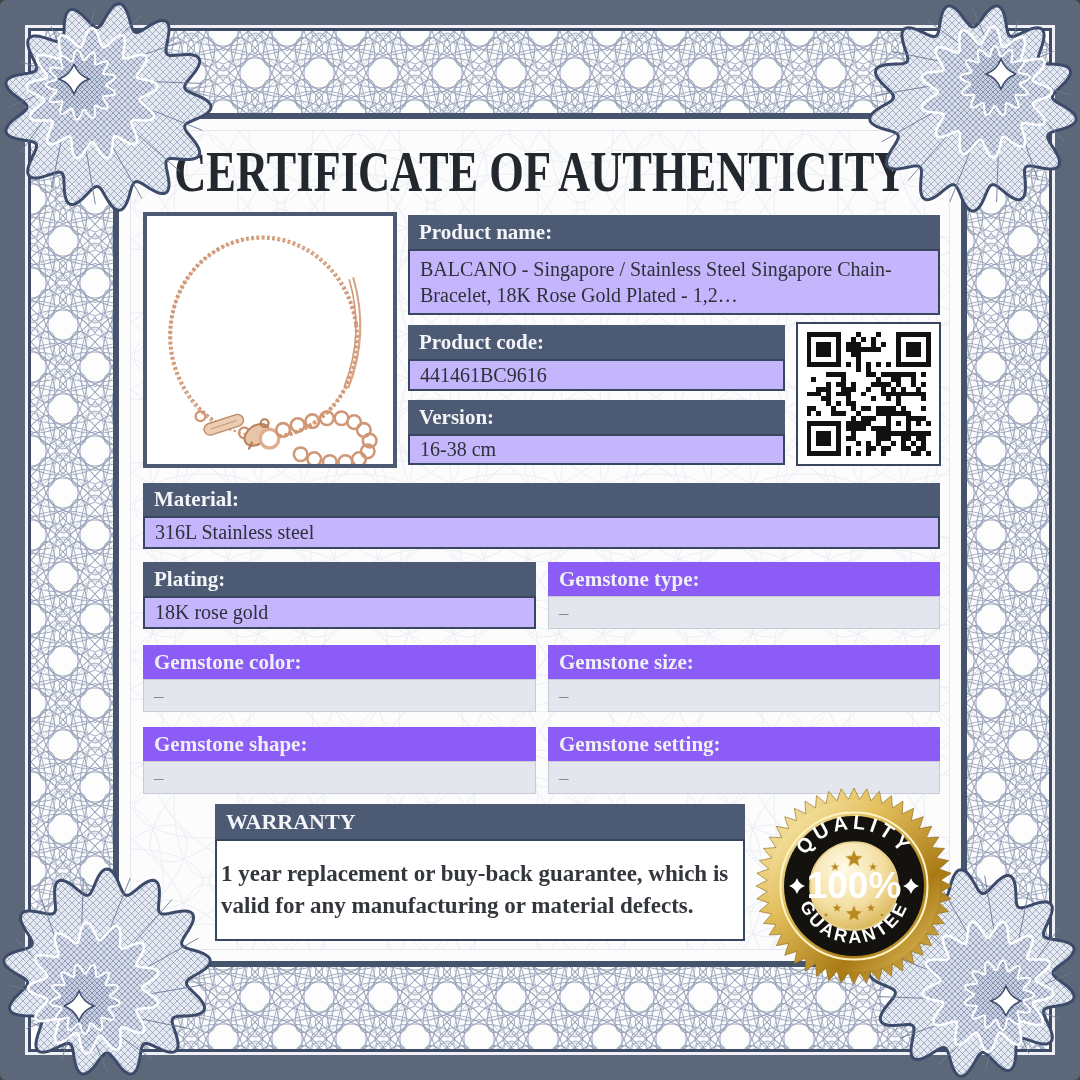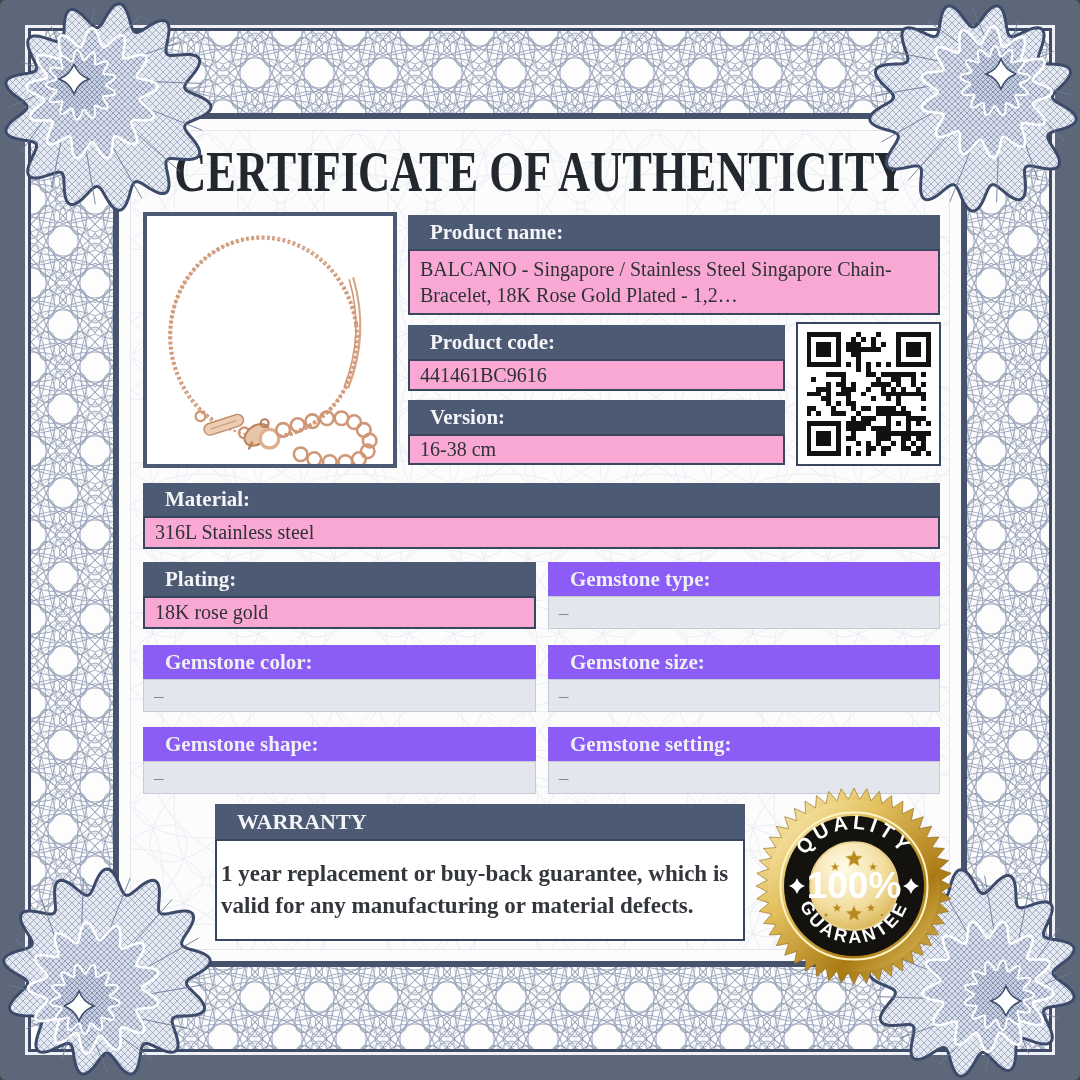--- a/index.html
+++ b/index.html
@@ -34,25 +34,25 @@
     font-weight:bold;font-size:57px;color:#23272e;white-space:nowrap;
   }
   .title>span{display:inline-block;transform:scaleX(0.78);letter-spacing:0px;}
   .img-box{
     left:143px;top:212px;width:254px;height:256px;
     background:#fff;border:4px solid #4d5a73;
   }
   .img-box svg{width:100%;height:100%;display:block;}
   .flabel{
     background:#4d5a73;color:#f4f5f8;font-weight:bold;font-size:21px;
-    display:flex;align-items:center;padding:0 22px;
+    display:flex;align-items:center;padding:0 11px;
   }
   .flabel.muted{background:#8b5cf6;color:#eef0f4;}
   .fvalue{
-    background:#f9a8d4;border:2px solid #39465f;color:#2d3138;font-size:20px;
+    background:#c4b5fd;border:2px solid #39465f;color:#2d3138;font-size:20px;
     display:flex;align-items:center;padding:0 10px;line-height:1.32;
   }
   .fvalue.muted{background:#e3e6ec;border:1px solid #c6ccd6;color:#80868f;font-size:19px;}
   .qr-box{
     left:796px;top:322px;width:145px;height:144px;
     background:#fff;border:2px solid #39465f;padding:8px;
   }
   .qr-box svg{width:100%;height:100%;display:block;}
   .warranty-body{
     background:#fff;border:2px solid #39465f;color:#33373d;

